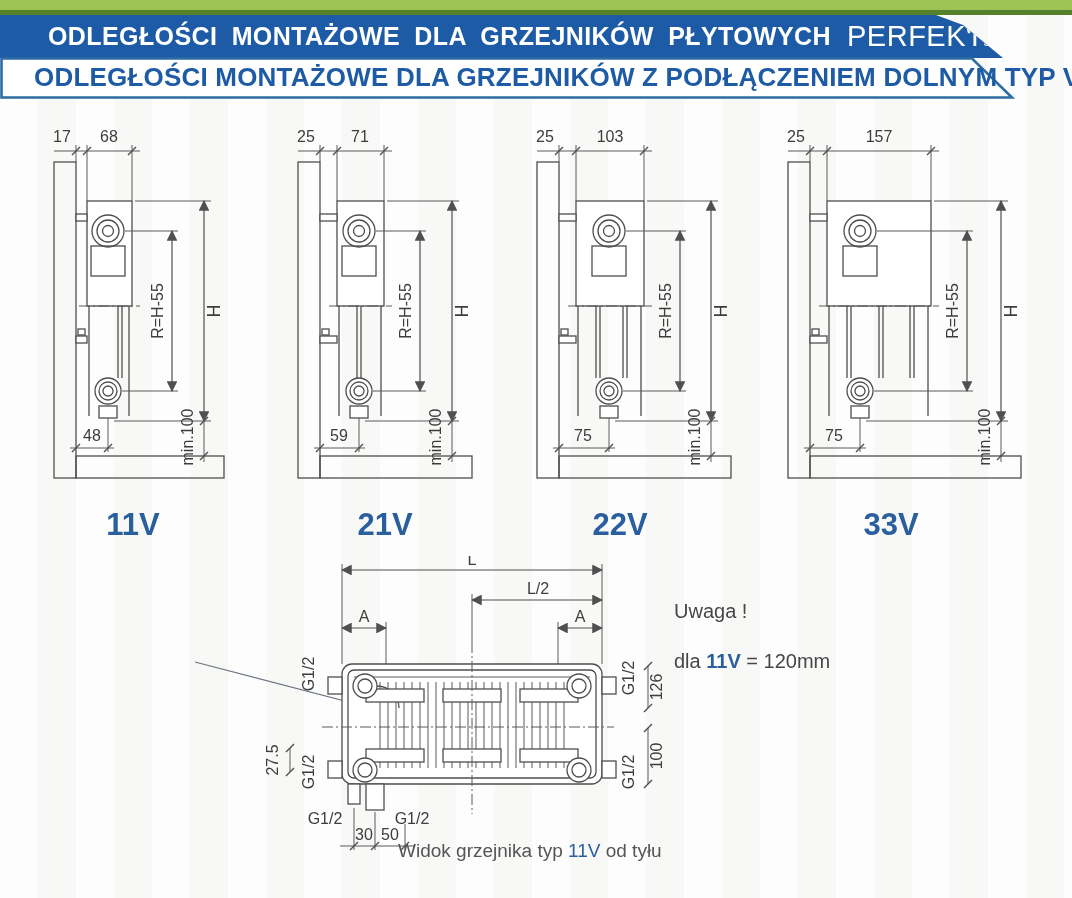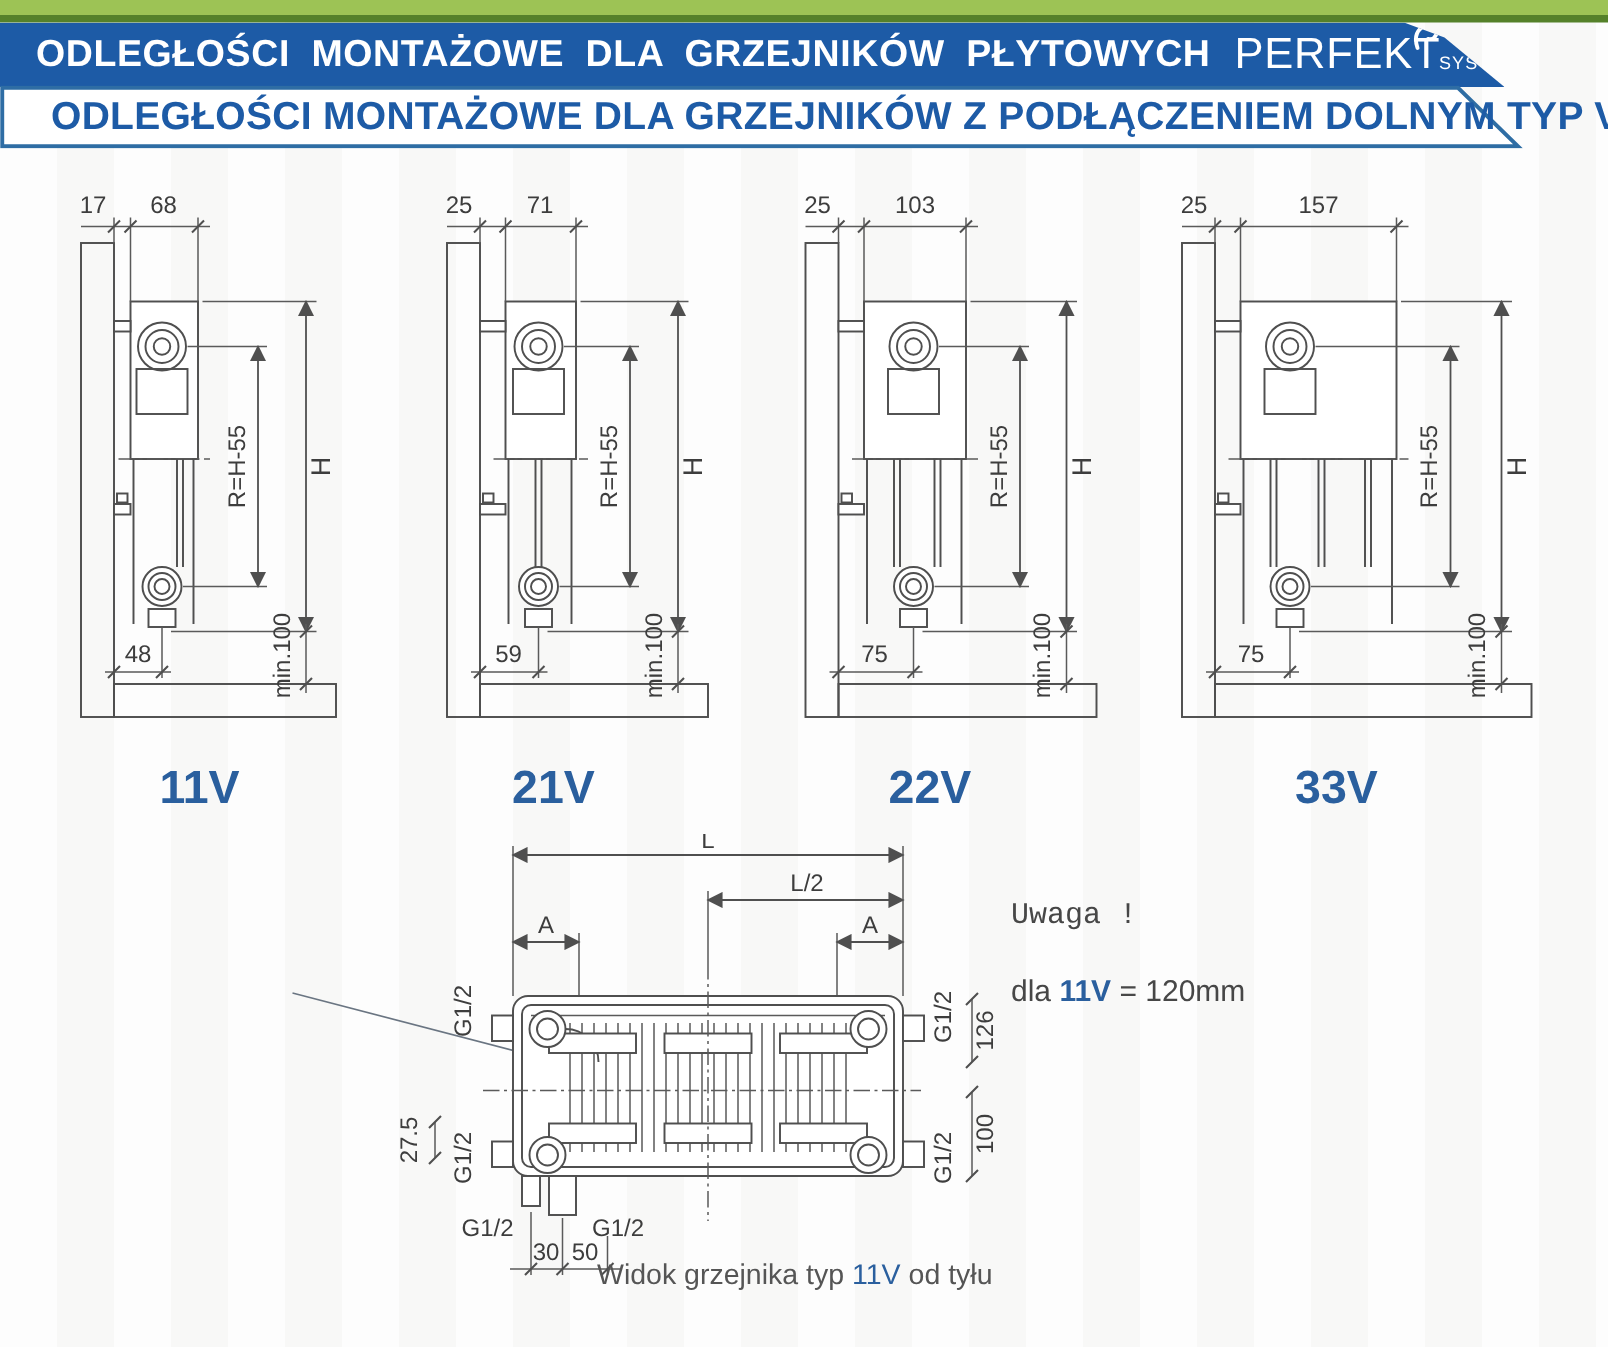--- a/index.html
+++ b/index.html
@@ -6,21 +6,21 @@
   .page{position:relative;width:1072px;height:898px;overflow:hidden;
         background:repeating-linear-gradient(90deg,#fdfdfd 0 38px,#f8f8f7 38px 76px);
         font-family:"Liberation Sans",sans-serif;}
   
   .green-strip{position:absolute;left:0;top:0;width:1072px;height:10px;background:#9dc355;}
   .green-line{position:absolute;left:0;top:10px;width:1072px;height:5px;background:#55812a;}
   .band1{position:absolute;left:0;top:15px;width:1003px;height:43px;background:#1d5ba6;
          clip-path:polygon(0 0,936px 0,963px 10px,1003px 43px,0 43px);
          display:flex;align-items:center;}
   .band1-text{color:#fff;font-size:25px;font-weight:bold;letter-spacing:.4px;word-spacing:7px;
-              padding-left:24px;white-space:nowrap;}
+              padding-left:48px;white-space:nowrap;}
   .logo{display:flex;align-items:flex-end;margin-left:16px;position:relative;}
   .logo-brand{color:#fff;font-size:29px;font-weight:400;letter-spacing:.5px;line-height:29px;}
   .logo-sub{color:#fff;font-size:12px;letter-spacing:.8px;margin-left:-1px;margin-bottom:2px;}
   .logo-swoosh{position:absolute;right:52px;top:-9px;}
   .band2-outline{position:absolute;left:0;top:57px;}
   .band2-text{position:absolute;left:34px;top:62px;width:960px;color:#1d5ba6;font-size:26px;
               font-weight:bold;letter-spacing:.2px;white-space:nowrap;}
   
   .dwg{position:absolute;}
   svg text{font-family:"Liberation Sans",sans-serif;}
@@ -34,21 +34,21 @@
        marker-start:url(#ar);marker-end:url(#ar);}
   .tk{stroke:#4f4f4f;stroke-width:1.4;}
   .dd{stroke:#5a5a5a;stroke-width:1;stroke-dasharray:11 3 2 3;fill:none;}
   .type-label{position:absolute;top:507px;transform:translateX(-50%);
               color:#2a5f9e;font-size:31px;font-weight:bold;}
   
   .note-left{position:absolute;left:52px;top:592px;width:262px;font-size:19.5px;
              line-height:1.32;color:#4a4a4a;}
   .note-right{position:absolute;left:674px;top:598px;width:398px;font-size:20px;
               line-height:1.3;color:#474747;}
-  .note-right .title{margin-bottom:18px;font-family:Liberation Mono, monospace;}
+  .note-right .title{margin-bottom:18px;}
   .note-right .para{margin-bottom:6px;}
   .note-right .line{margin-top:24px;}
   .bl{color:#2a5f9e;font-weight:bold;}
   .caption{position:absolute;left:398px;top:840px;font-size:19px;color:#555;}
 </style>
 </head>
 <body>
 
 <div class="page">
 
@@ -238,21 +238,21 @@
       <path d="M253 290V336" class="lnthin"></path>
       <path d="M249 299L257 291 M249 334L257 326" class="tk"></path>
       <text class="dt" transform="rotate(-90 242 311)" x="242" y="311" text-anchor="middle">min.100</text>
       <path d="M112 292V326 M56 322H118" class="lnthin"></path>
       <path d="M58 326L66 318 M108 326L116 318" class="tk"></path>
       <text class="dt" x="86" y="315" text-anchor="middle">75</text>
     </g>
   </svg>
 
   <div class="type-label" style="left:133px">11V</div>
-  <div class="type-label" style="left:369px">21V</div>
+  <div class="type-label" style="left:385px">21V</div>
   <div class="type-label" style="left:620px">22V</div>
   <div class="type-label" style="left:891px">33V</div>
 
 
   <div class="note-right">
     <div class="title">Uwaga !</div>
     <div class="line"><span>dla </span><span class="bl">11V</span><span> = 120mm</span></div>
   </div>
 
   <svg class="dwg" style="left:188px;top:652px" width="390" height="115">

